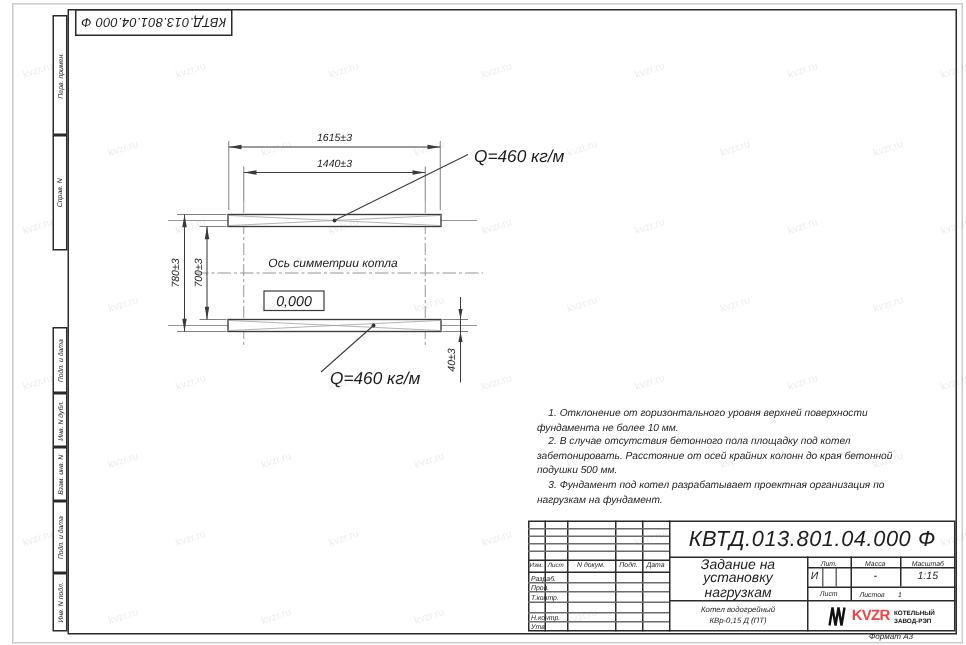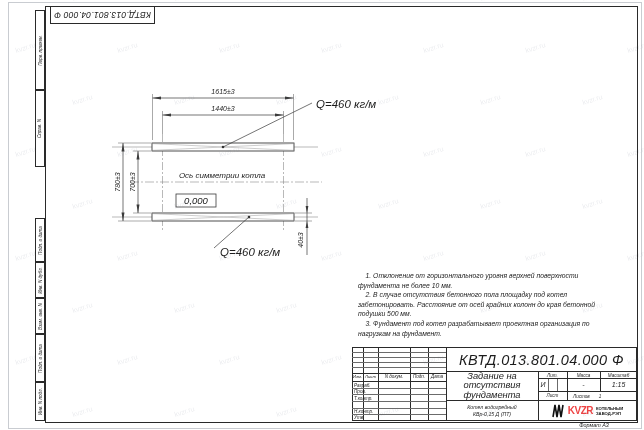--- a/index.html
+++ b/index.html
@@ -207,21 +207,21 @@
     <div class="tb-label tb-center" style="left:428px;top:374px;width:18px;">Дата</div>
 
     <div class="tb-label" style="left:354px;top:382.5px;">Разраб.</div>
     <div class="tb-label" style="left:354px;top:389px;">Пров.</div>
     <div class="tb-label" style="left:354px;top:395.5px;">Т.контр.</div>
     <div class="tb-label" style="left:354px;top:408.5px;">Н.контр.</div>
     <div class="tb-label" style="left:354px;top:415px;">Утв.</div>
 
     <div class="abs docnum">КВТД.013.801.04.000 Ф</div>
 
-    <div class="abs tb-title">Задание на отсутствия фундамента</div>
+    <div class="abs tb-title">Задание на установку нагрузкам</div>
 
     <div class="abs tb-product">
       <div>Котел водогрейный</div>
       <div>КВр-0,15 Д (ПТ)</div>
     </div>
 
     <div class="tb-label tb-center" style="left:538px;top:372.5px;width:29px;">Лит.</div>
     <div class="tb-label tb-center" style="left:567px;top:372.5px;width:33px;">Масса</div>
     <div class="tb-label tb-center" style="left:600px;top:372.5px;width:37px;">Масштаб</div>
     <div class="tb-val" style="left:538px;top:381px;width:10px;">И</div>

